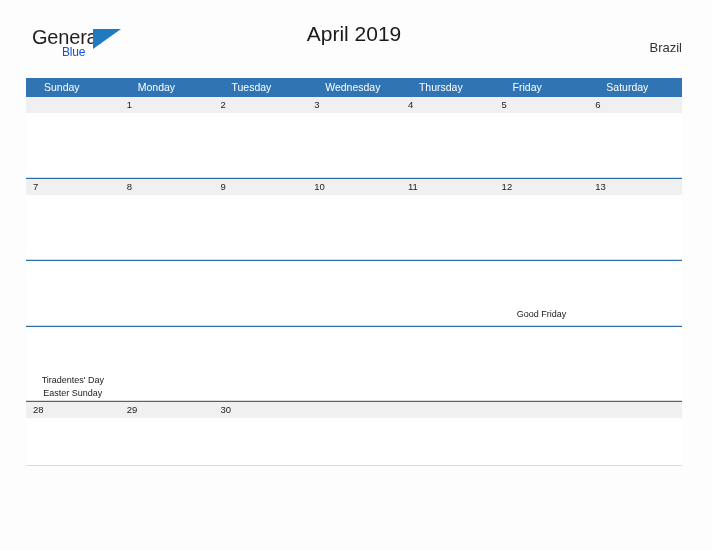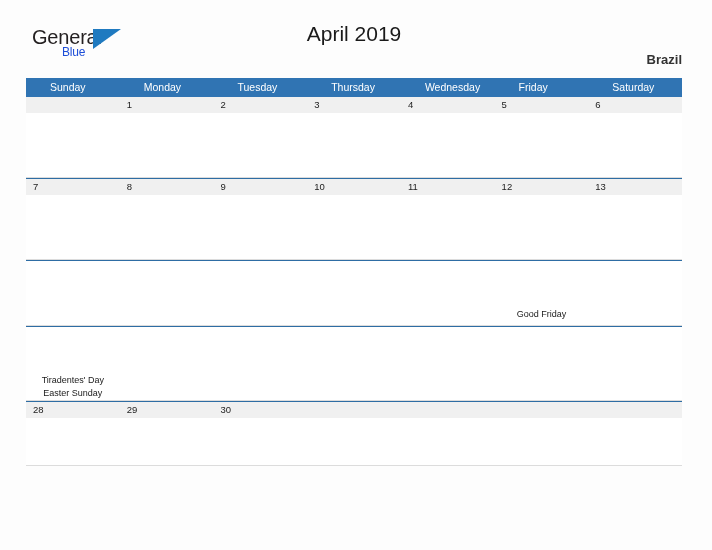--- a/index.html
+++ b/index.html
@@ -72,46 +72,45 @@
     width: 656px;
     text-align: center;
     font-size: 21px;
     color: #1a1a1a;
     font-weight: normal;
   }
 
   .country {
     position: absolute;
     right: 0;
-    top: 30px;
+    top: 18px;
     font-size: 13px;
     color: #333333;
     text-align: right;
-    font-weight: bold;
   }
 
   
   .calendar {
     position: absolute;
     left: 26px;
     top: 78px;
     width: 656px;
   }
 
   .weekday-row {
     display: flex;
     background: #3074b3;
     height: 19px;
   }
   .weekday {
     flex: 1 1 0;
     color: #ffffff;
     font-size: 10.5px;
     line-height: 19px;
-    padding-left: 24px;
+    padding-left: 18px;
     box-sizing: border-box;
     white-space: nowrap;
     overflow: hidden;
   }
 
   .week-row {
     border-top: 1.5px solid #2e6da4;
     border-bottom: 1px solid #dcdcdc;
   }
   .week-row:first-of-type {
@@ -172,22 +171,22 @@
 
     <div class="country">Brazil</div>
 
   </div>
 
   <div class="calendar">
     <div class="weekday-row" id="weekday-row">
         <div class="weekday">Sunday</div>
         <div class="weekday">Monday</div>
         <div class="weekday">Tuesday</div>
+        <div class="weekday">Wednesday</div>
         <div class="weekday">Thursday</div>
-        <div class="weekday">Wednesday</div>
         <div class="weekday">Friday</div>
         <div class="weekday">Saturday</div>
       </div>
     <div id="weeks-container">
         <div class="week-row">
           <div class="day-band">
             <div class="day-num empty"></div>
             <div class="day-num">1</div>
             <div class="day-num">2</div>
             <div class="day-num">3</div>

